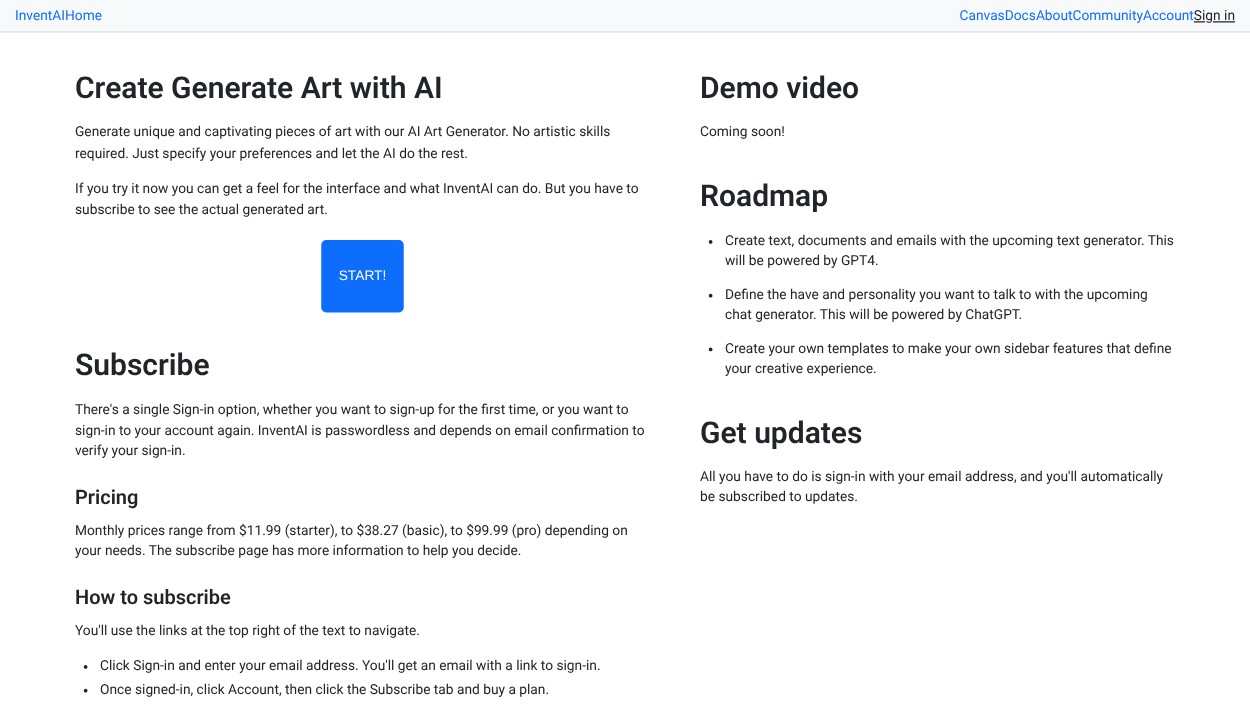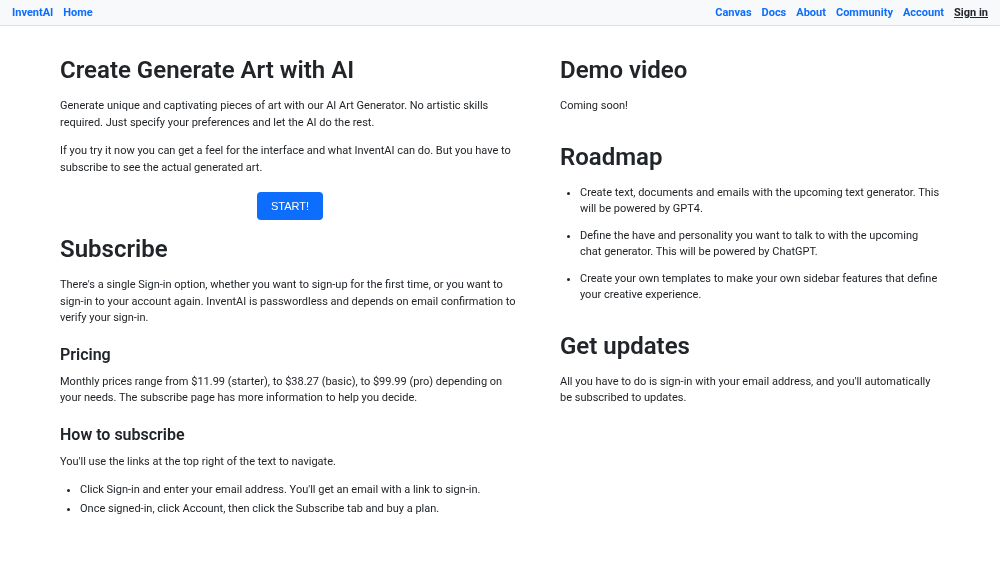--- a/index.html
+++ b/index.html
@@ -16,23 +16,22 @@
     .navbar {
       background: #f8f9fa;
       border-bottom: 1px solid #dee2e6;
       padding: 6px 12px;
       display: flex;
       justify-content: space-between;
       align-items: center;
     }
     .nav-left, .nav-right {
       display: flex;
-      gap: 10px;
+      gap: 0;
       align-items: flex-end;
-      font-weight: bold;
     }
     .nav-link {
       color: #0d6efd;
       text-decoration: none;
       font-size: 11px;
       cursor: pointer;
     }
     .nav-link.signin {
       color: #212529;
       text-decoration: underline;
@@ -83,21 +82,21 @@
     }
     .col-left li {
       margin-bottom: 2px;
     }
     .btn-start {
       display: inline-block;
       background: #0d6efd;
       color: #fff;
       border: none;
       border-radius: 4px;
-      padding: 8px 14px;
+      padding: 23px 14px;
       font-size: 11px;
       cursor: pointer;
       margin: 4px auto 8px auto;
     }
     .btn-wrap {
       text-align: center;
     }
     .section-gap {
       margin-top: 28px;
     }
@@ -122,21 +121,21 @@
 
 <div class="container">
   <div class="col-left">
     <h1>Create Generate Art with AI</h1>
     <p>Generate unique and captivating pieces of art with our AI Art Generator. No artistic skills required. Just specify your preferences and let the AI do the rest.</p>
     <p>If you try it now you can get a feel for the interface and what InventAI can do. But you have to subscribe to see the actual generated art.</p>
     <div class="btn-wrap">
       <button class="btn-start">START!</button>
     </div>
 
-    <h1 style="margin-top:7px;">Subscribe</h1>
+    <h1 style="margin-top:20px;">Subscribe</h1>
     <p>There's a single Sign-in option, whether you want to sign-up for the first time, or you want to sign-in to your account again. InventAI is passwordless and depends on email confirmation to verify your sign-in.</p>
 
     <h2>Pricing</h2>
     <p>Monthly prices range from $11.99 (starter), to $38.27 (basic), to $99.99 (pro) depending on your needs. The subscribe page has more information to help you decide.</p>
 
     <h2>How to subscribe</h2>
     <p>You'll use the links at the top right of the text to navigate.</p>
     <ul>
       <li>Click Sign-in and enter your email address. You'll get an email with a link to sign-in.</li>
       <li>Once signed-in, click Account, then click the Subscribe tab and buy a plan.</li>

